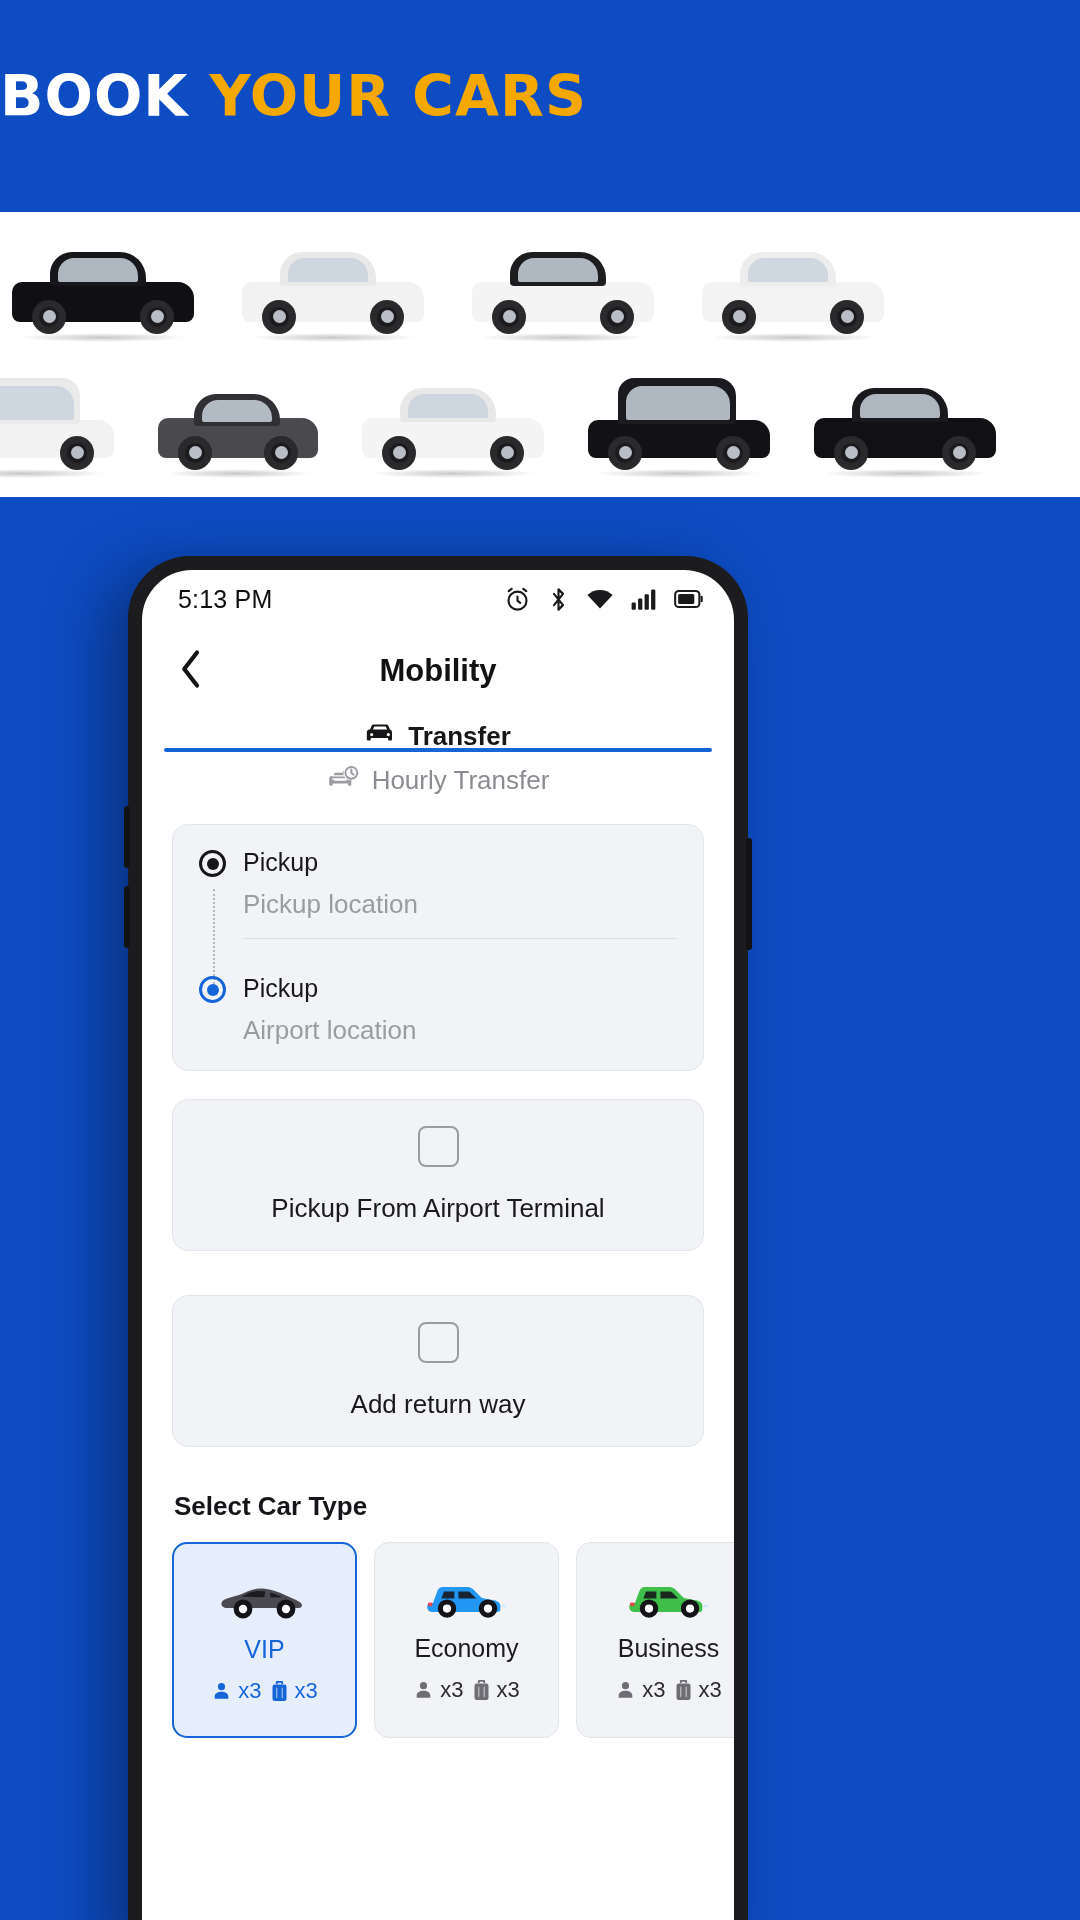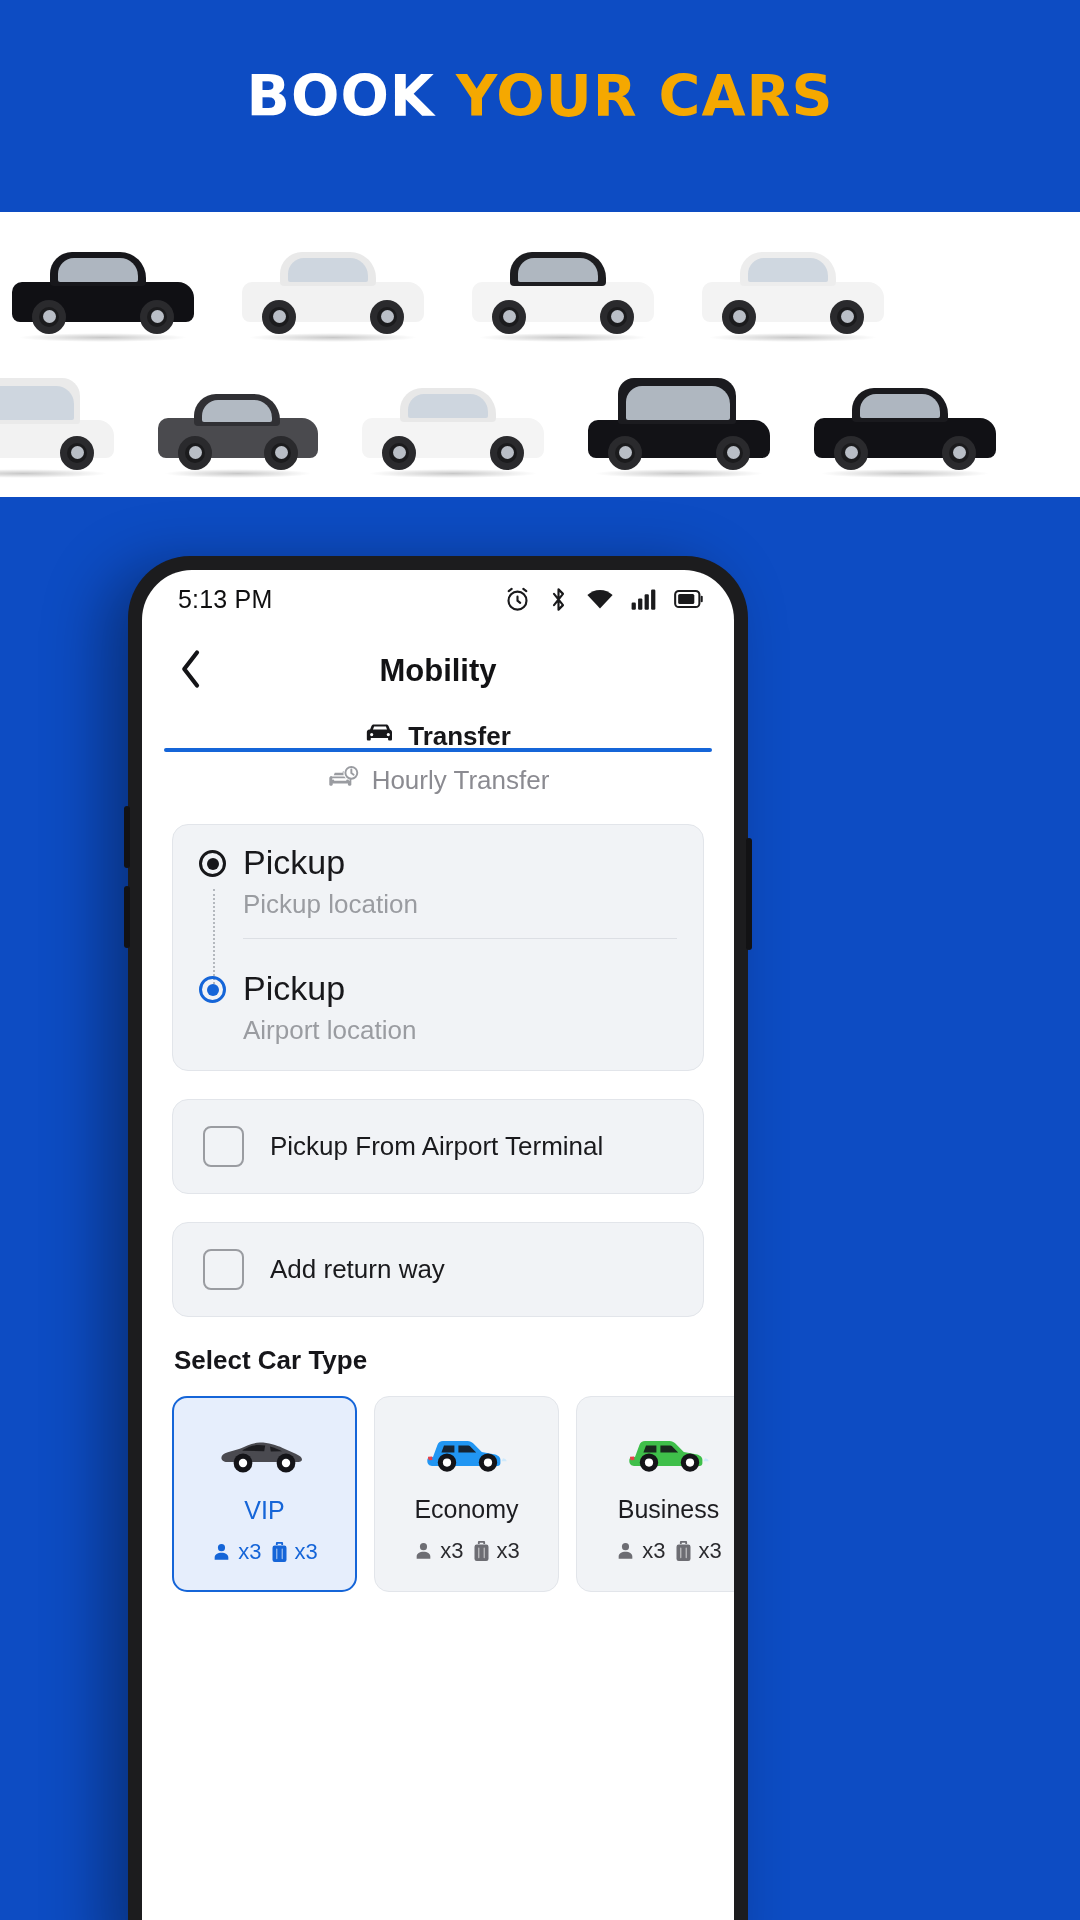--- a/index.html
+++ b/index.html
@@ -8,21 +8,21 @@
     font-family: "Liberation Sans", sans-serif;
     overflow: hidden;
   }
   body { background: #0d4cc3; position: relative; }
 
   
   .hero {
     position: absolute; top: 0; left: 0;
     width: 1080px; height: 192px;
     background: #0d4cc3;
-    display: flex; align-items: center; justify-content: center;
+    display: flex; align-items: center; justify-content: flex-start;
   }
   .hero-title {
     font-size: 57px; font-weight: 900; letter-spacing: 1px;
     font-family: "DejaVu Sans", sans-serif;
     white-space: nowrap;
   }
   .hero-title .w { color: #ffffff; }
   .hero-title .y { color: #f5a800; }
 
   
@@ -170,31 +170,31 @@
   .radio .ring {
     position: absolute; inset: 0; border-radius: 50%;
     border: 3px solid #17171a;
   }
   .radio .dot {
     position: absolute; top: 50%; left: 50%; width: 12px; height: 12px;
     margin: -6px 0 0 -6px; border-radius: 50%; background: #17171a;
   }
   .radio.blue .ring { border-color: #1565d8; }
   .radio.blue .dot { background: #1565d8; }
-  .loc-title { font-size: 34px; color: #18181b; line-height: 30px; }
+  .loc-title { font-size: 25px; color: #18181b; line-height: 30px; }
   .loc-placeholder {
     font-size: 26px; color: #9a9ca1; padding-left: 44px; margin-top: 12px;
   }
   .loc-divider { height: 1px; background: #dcdfe4; margin: 18px 0 0 44px; }
   .loc-gap { height: 34px; }
 
   
   .chk-card {
     display: flex; align-items: center; gap: 26px;
-    padding: 26px 30px; margin-bottom: 28px;
+    padding: 26px 30px; margin-bottom: 44px; flex-direction: column;
   }
   .checkbox {
     width: 41px; height: 41px; flex: 0 0 auto;
     border: 2px solid #9a9ca1; border-radius: 8px; background: transparent;
   }
   .chk-label { font-size: 26px; color: #1a1a1d; }
 
   
   .section-title {
     font-size: 26px; font-weight: 700; color: #16161a;
@@ -204,21 +204,21 @@
   .cartype {
     flex: 0 0 auto; width: 185px; height: 196px;
     border-radius: 15px; background: #f1f3f6; border: 1px solid #e2e5ea;
     display: flex; flex-direction: column; align-items: center;
     padding-top: 22px;
   }
   .cartype.selected {
     background: #e6eefc; border: 2px solid #1565d8;
   }
   .cartype-icon { height: 68px; display: flex; align-items: center; justify-content: center; }
-  .cartype-name { font-size: 25px; color: #1c1c20; margin-top: 8px; }
+  .cartype-name { font-size: 25px; color: #1c1c20; margin-top: 1px; }
   .cartype.selected .cartype-name { color: #1565d8; }
   .cartype-meta {
     display: flex; align-items: center; gap: 8px;
     margin-top: 14px; font-size: 22px; color: #2b2b2f;
   }
   .cartype.selected .cartype-meta { color: #1565d8; }
   .cartype-meta .mi { display: flex; align-items: center; gap: 6px; }
   .cartype-meta svg { display: block; }
 </style>
 </head>

